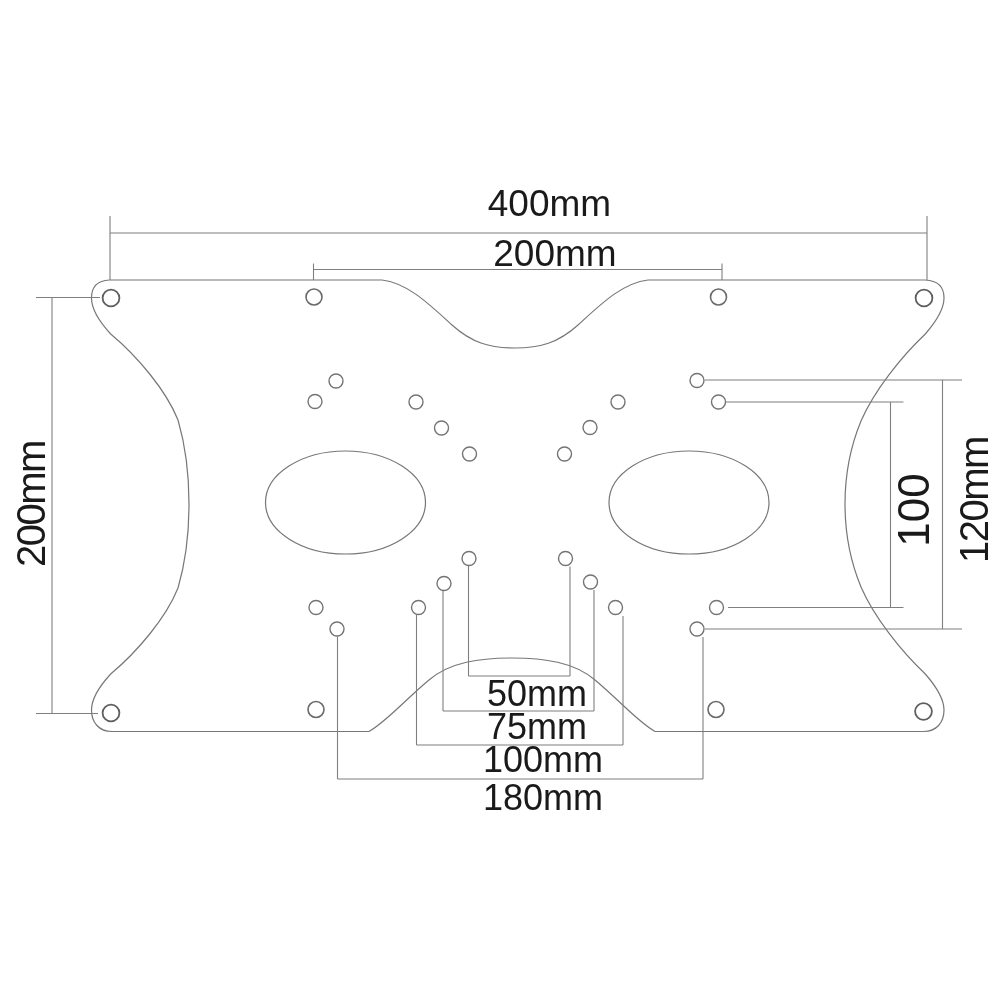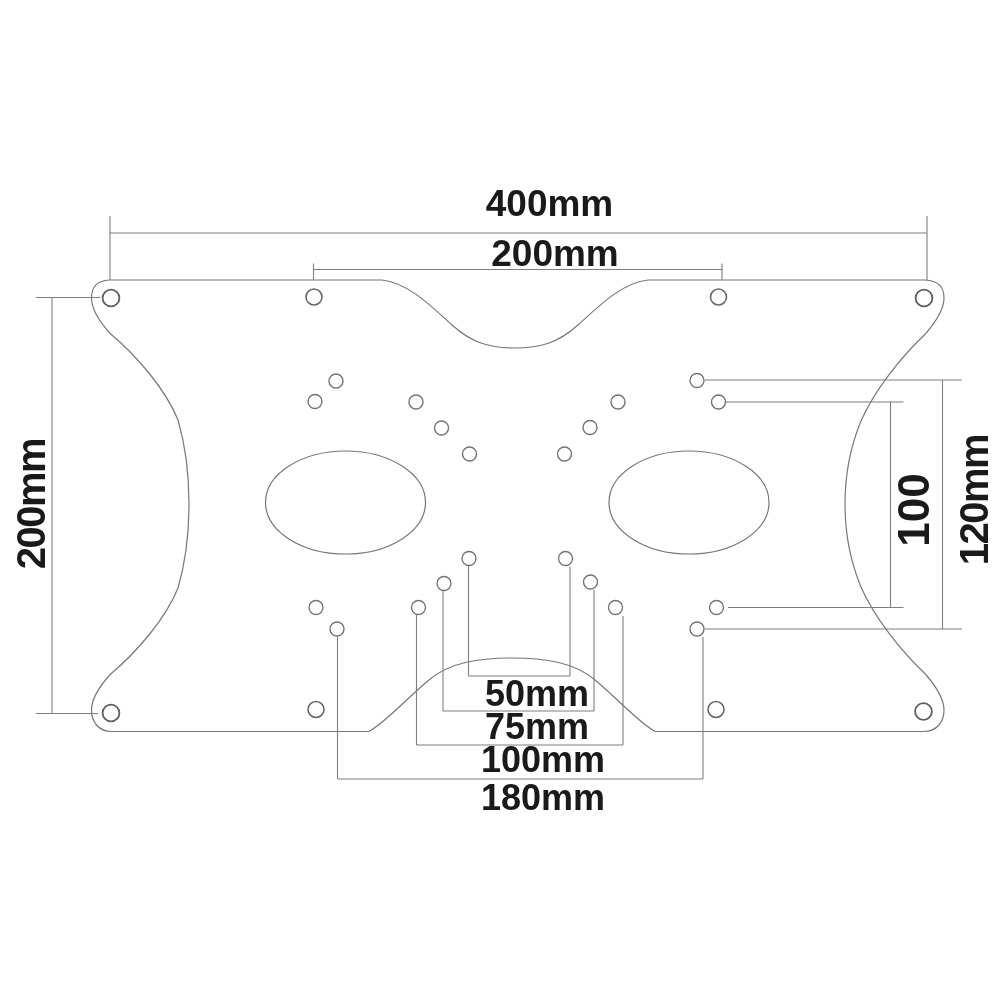--- a/index.html
+++ b/index.html
@@ -1,16 +1,16 @@
 <!DOCTYPE html>
 <html><head>
 <meta charset="utf-8">
 <style>
   html,body{margin:0;padding:0;background:#ffffff;}
-  .page{width:1000px;height:1000px;position:relative;background:#ffffff;font-weight:bold;}
+  .page{width:1000px;height:1000px;position:relative;background:#ffffff;}
   text{font-family:"Liberation Sans", sans-serif;fill:#1a1a1a;}
 </style>
 </head>
 <body>
 <div class="page">
 <svg width="1000" height="1000" viewBox="0 0 1000 1000">
 
   <rect x="0" y="0" width="1000" height="1000" fill="#ffffff"></rect>
 
   <g fill="none" stroke="#777777" stroke-width="1.2">

